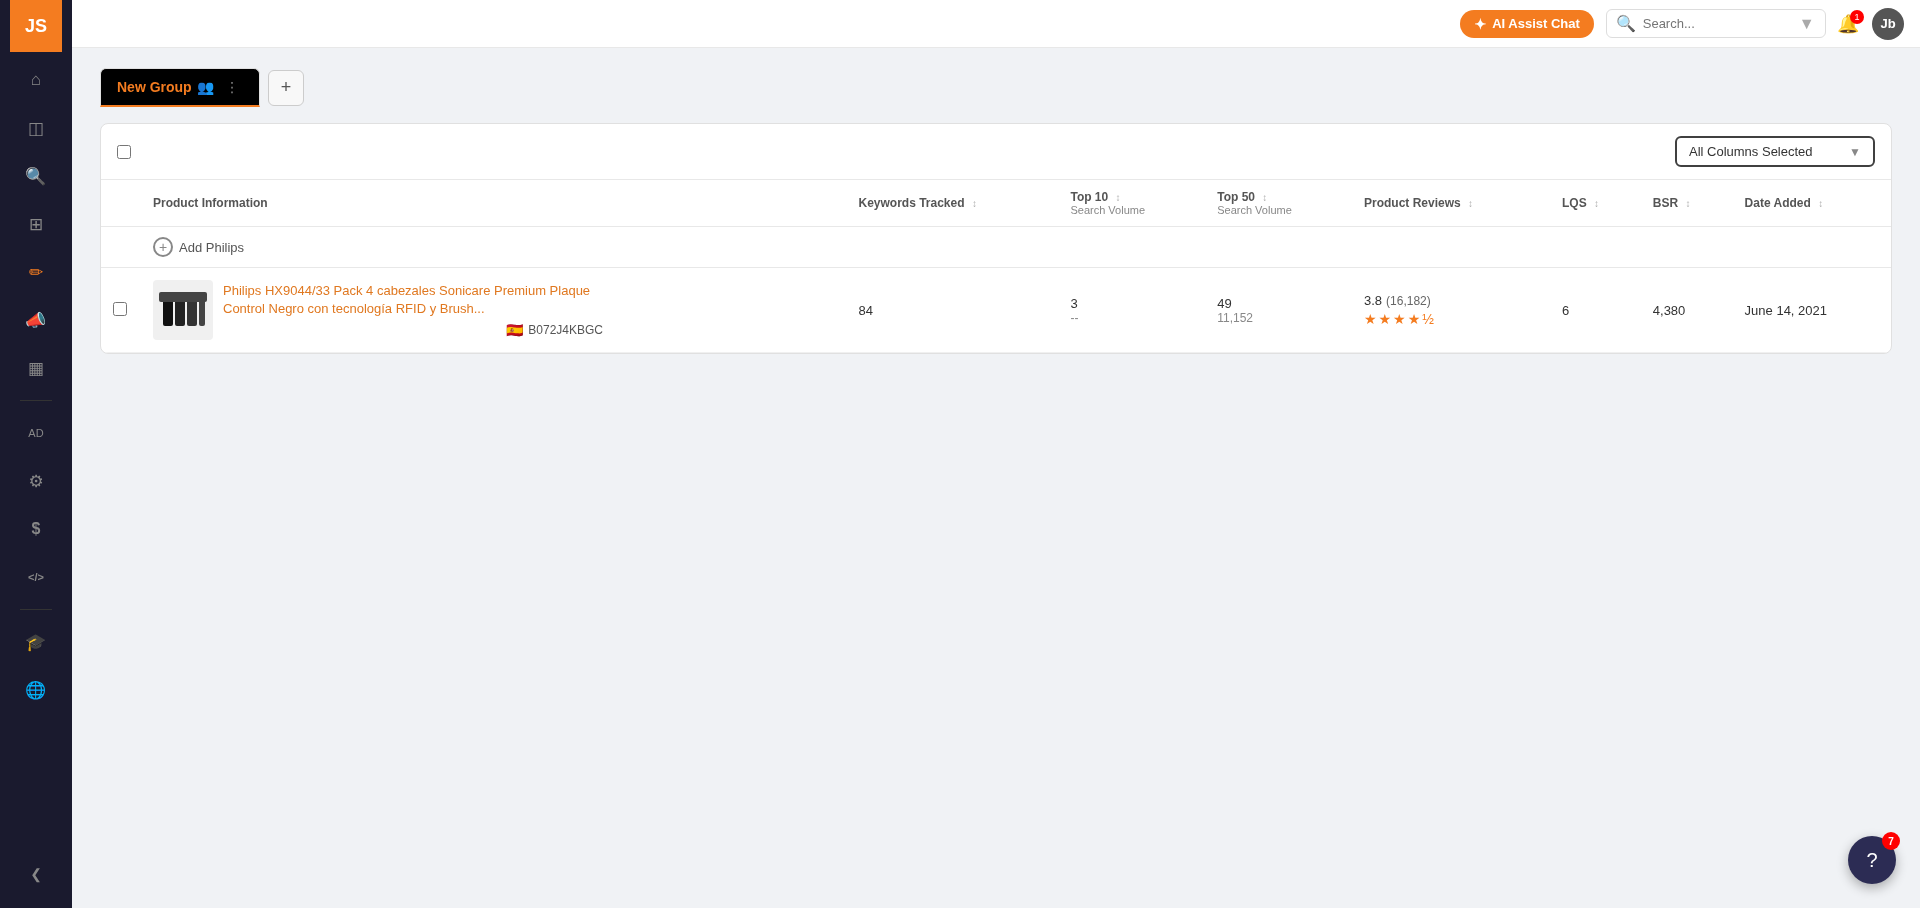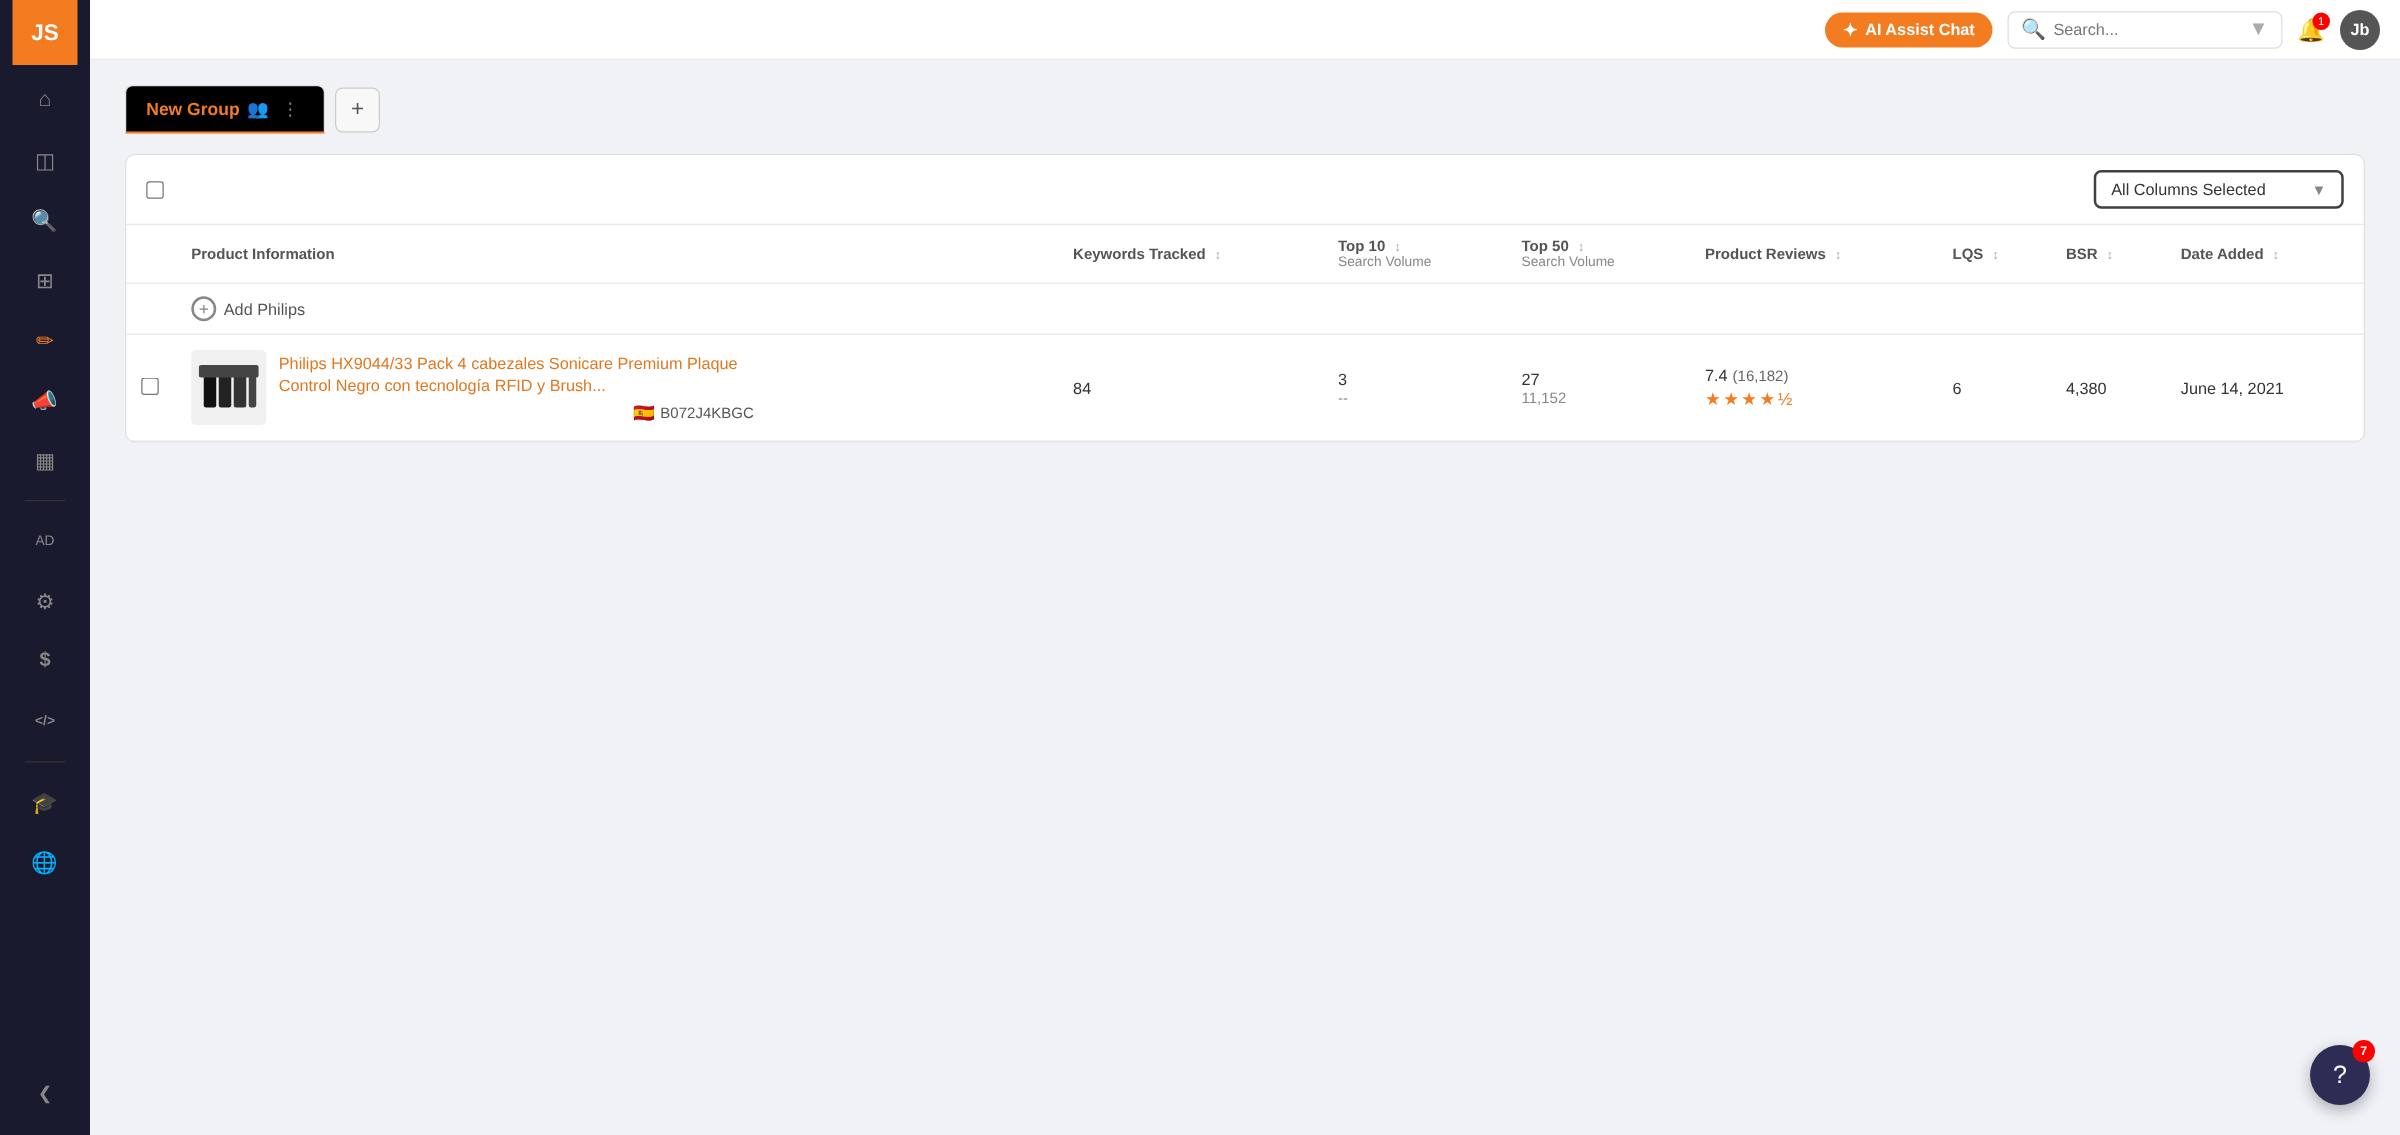--- a/index.html
+++ b/index.html
@@ -557,27 +557,27 @@
               </div>
             </td>
             <td>
               <span>84</span>
             </td>
             <td>
               <div class="rank-main">3</div>
               <div class="rank-sub">--</div>
             </td>
             <td>
-              <div class="rank-main">27</div>
+              <div class="rank-main">49</div>
               <div class="rank-sub">11,152</div>
             </td>
             <td>
               <div style="display:flex;flex-direction:column;gap:3px;">
                 <div style="display:flex;align-items:center;gap:4px;">
-                  <span class="rating-value">7.4</span>
+                  <span class="rating-value">3.8</span>
                   <span class="rating-count">(16,182)</span>
                 </div>
                 <div class="stars">
                   <span>★</span>
                   <span>★</span>
                   <span>★</span>
                   <span>★</span>
                   <span style="color:#f47c20;">½</span>
                 </div>
               </div>

